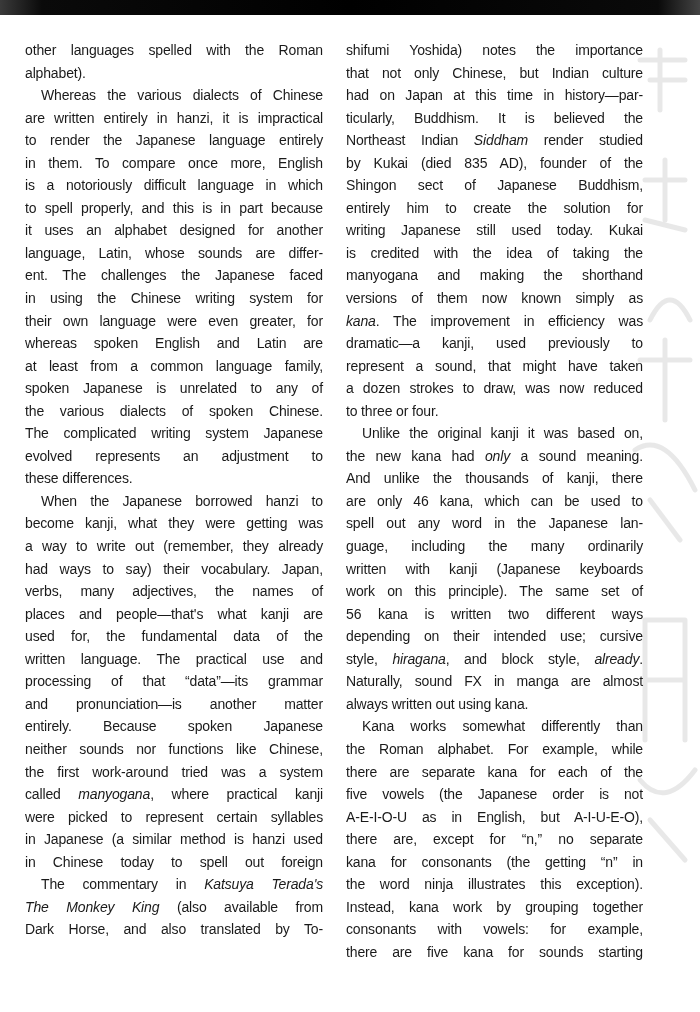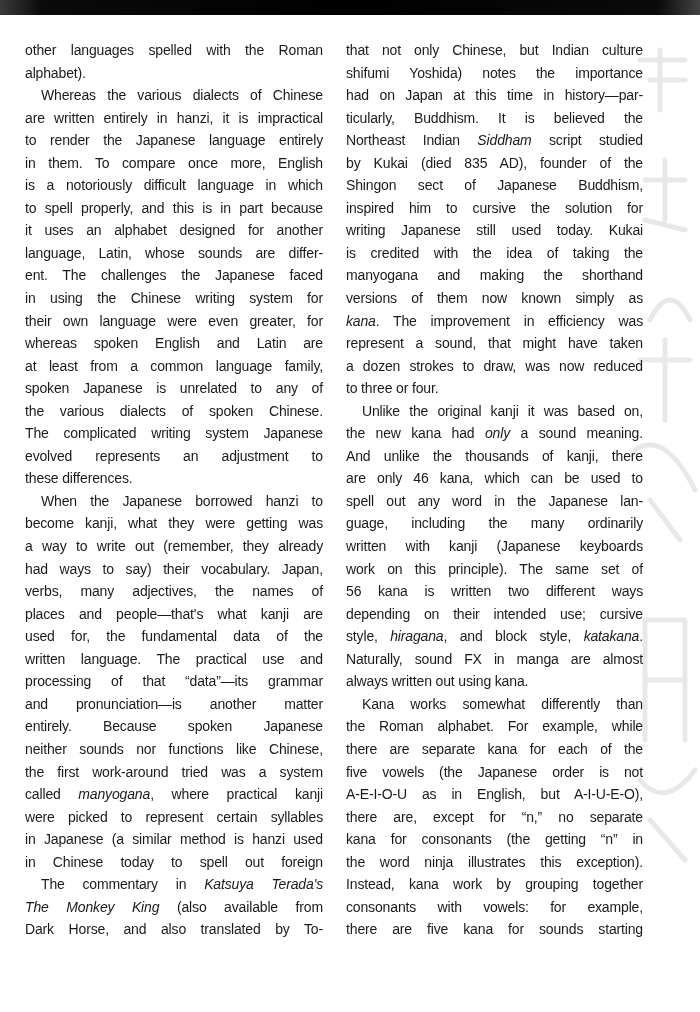--- a/index.html
+++ b/index.html
@@ -91,47 +91,48 @@
     <span class="line">the first work-around tried was a system</span>
     <span class="line"><span>called </span><i>manyogana</i><span>, where practical kanji</span></span>
     <span class="line">were picked to represent certain syllables</span>
     <span class="line">in Japanese (a similar method is hanzi used</span>
     <span class="line">in Chinese today to spell out foreign</span>
     <span class="line indent"><span>The commentary in </span><i>Katsuya Terada's</i><span></span></span>
     <span class="line"><span></span><i>The Monkey King</i><span> (also available from</span></span>
     <span class="line">Dark Horse, and also translated by To-</span>
   </div>
 <div class="column col-right" id="col-right">
+    <span class="line">shifumi Yoshida) notes the importance</span>
     <span class="line">that not only Chinese, but Indian culture</span>
-    <span class="line">shifumi Yoshida) notes the importance</span>
     <span class="line">had on Japan at this time in history—par-</span>
     <span class="line">ticularly, Buddhism. It is believed the</span>
-    <span class="line"><span>Northeast Indian </span><i>Siddham</i><span> script studied</span></span>
+    <span class="line"><span>Northeast Indian </span><i>Siddham</i><span> render studied</span></span>
     <span class="line">by Kukai (died 835 AD), founder of the</span>
     <span class="line">Shingon sect of Japanese Buddhism,</span>
-    <span class="line">inspired him to cursive the solution for</span>
+    <span class="line">entirely him to create the solution for</span>
     <span class="line">writing Japanese still used today. Kukai</span>
     <span class="line">is credited with the idea of taking the</span>
     <span class="line">manyogana and making the shorthand</span>
     <span class="line">versions of them now known simply as</span>
     <span class="line"><span></span><i>kana</i><span>. The improvement in efficiency was</span></span>
+    <span class="line">dramatic—a kanji, used previously to</span>
     <span class="line">represent a sound, that might have taken</span>
     <span class="line">a dozen strokes to draw, was now reduced</span>
     <span class="line last">to three or four.</span>
     <span class="line indent">Unlike the original kanji it was based on,</span>
     <span class="line"><span>the new kana had </span><i>only</i><span> a sound meaning.</span></span>
     <span class="line">And unlike the thousands of kanji, there</span>
     <span class="line">are only 46 kana, which can be used to</span>
     <span class="line">spell out any word in the Japanese lan-</span>
     <span class="line">guage, including the many ordinarily</span>
     <span class="line">written with kanji (Japanese keyboards</span>
     <span class="line">work on this principle). The same set of</span>
     <span class="line">56 kana is written two different ways</span>
     <span class="line">depending on their intended use; cursive</span>
-    <span class="line"><span>style, </span><i>hiragana</i><span>, and block style, </span><i>katakana</i><span>.</span></span>
+    <span class="line"><span>style, </span><i>hiragana</i><span>, and block style, </span><i>already</i><span>.</span></span>
     <span class="line">Naturally, sound FX in manga are almost</span>
     <span class="line last">always written out using kana.</span>
     <span class="line indent">Kana works somewhat differently than</span>
     <span class="line">the Roman alphabet. For example, while</span>
     <span class="line">there are separate kana for each of the</span>
     <span class="line">five vowels (the Japanese order is not</span>
     <span class="line">A-E-I-O-U as in English, but A-I-U-E-O),</span>
     <span class="line">there are, except for “n,” no separate</span>
     <span class="line">kana for consonants (the getting “n” in</span>
     <span class="line">the word ninja illustrates this exception).</span>

